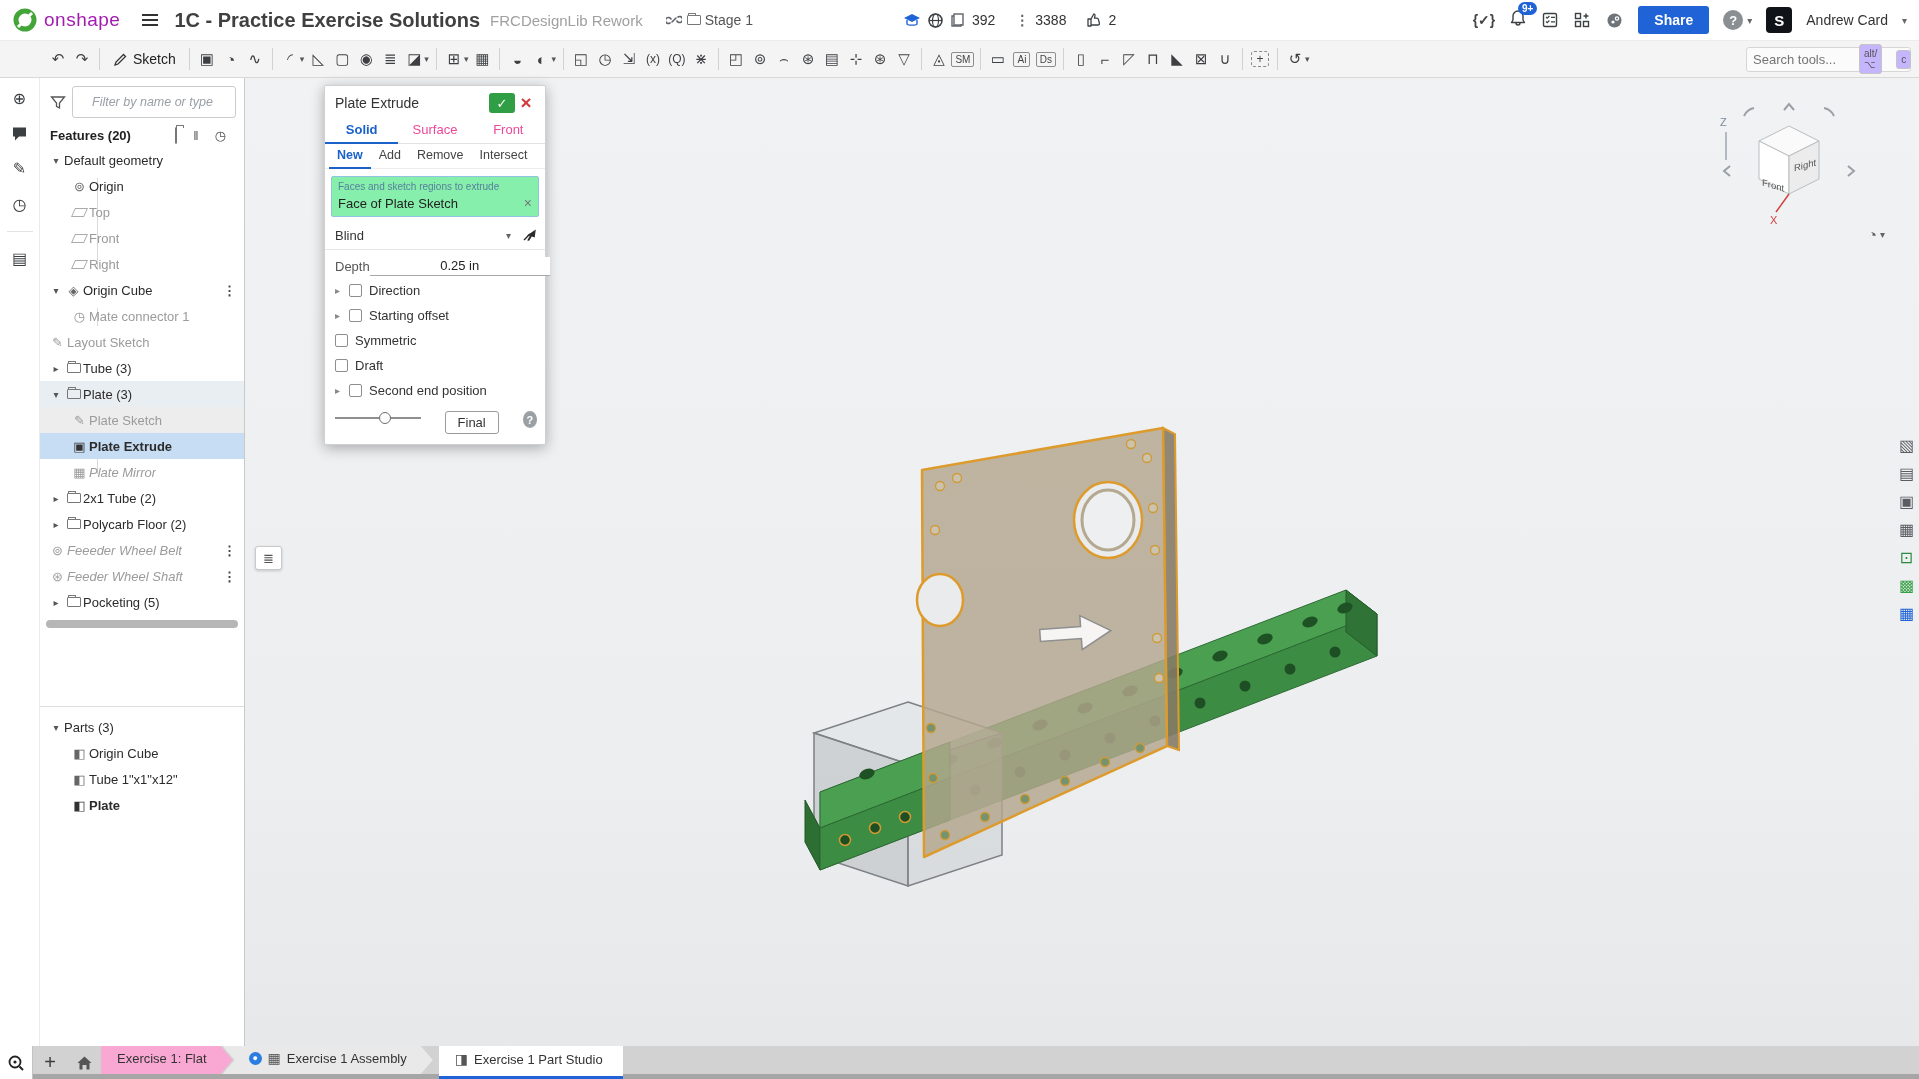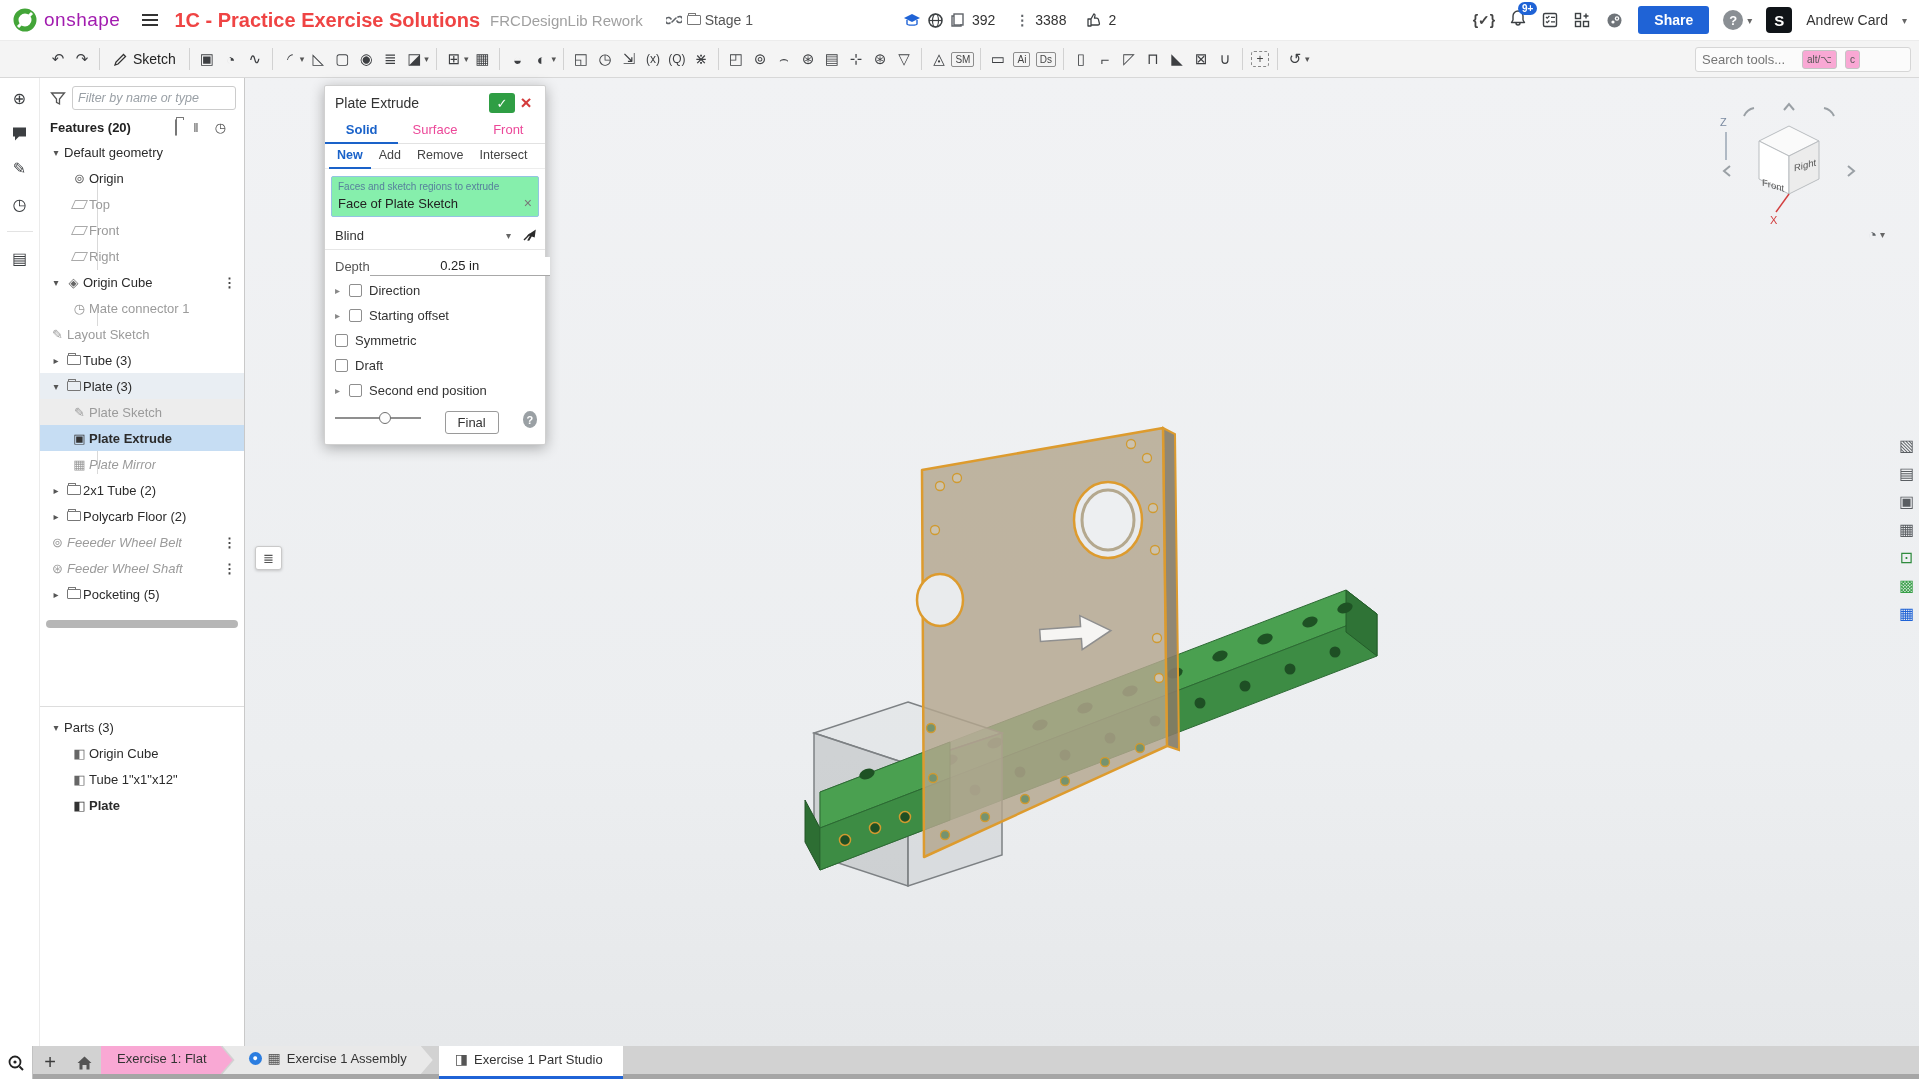--- a/index.html
+++ b/index.html
@@ -4,21 +4,21 @@
 <style>
   * { margin:0; padding:0; box-sizing:border-box; }
   html,body { width:1919px; height:1079px; overflow:hidden; font-family:"Liberation Sans",sans-serif; background:#fff; color:#333; }
   .icon { display:inline-flex; align-items:center; justify-content:center; }
 
   
   .topbar { height:41px; display:flex; align-items:center; padding:0 12px; background:#fff; border-bottom:1px solid #ececec; position:relative; z-index:30; }
   .logo-badge { width:26px; height:26px; margin-right:6px; }
   .brand { font-size:19px; color:#a21caf; letter-spacing:.5px; margin-right:22px; }
   .burger { width:16px; height:12px; background:repeating-linear-gradient(#333 0 2px, transparent 2px 5px); margin-right:16px; cursor:pointer; }
-  .doc-title { font-size:20px; font-weight:bold; color:#ef4444; margin-right:10px; white-space:nowrap; }
+  .doc-title { font-size:20px; font-weight:bold; color:#404040; margin-right:10px; white-space:nowrap; }
   .doc-subtitle { font-size:15px; color:#a0a0a0; margin-right:18px; white-space:nowrap; }
   .tb-ic { color:#5f6368; font-size:14px; margin:0 5px; }
   .loc-label { font-size:14px; color:#555; margin-left:4px; }
   .stats { display:flex; align-items:center; margin-left:150px; gap:6px; }
   .stat-num { font-size:14px; color:#333; margin-right:14px; }
   .right-cluster { margin-left:auto; display:flex; align-items:center; gap:14px; }
   .braces { font-size:14px; color:#444; font-weight:bold; }
   .bell-wrap { position:relative; }
   .badge { position:absolute; top:-7px; right:-10px; background:#1f63d6; color:#fff; font-size:10px; font-weight:bold; border-radius:8px; padding:1px 4px; }
   .share-btn { background:#1f63d6; color:#fff; font-size:14px; font-weight:bold; border:none; border-radius:3px; padding:6px 16px; cursor:pointer; }
@@ -28,33 +28,33 @@
   .username { font-size:14px; color:#333; }
 
   
   .toolbar { height:37px; background:#f4f4f4; border-bottom:1px solid #d8d8d8; display:flex; align-items:center; padding-left:46px; padding-right:8px; position:relative; z-index:25; }
   .tbtn { min-width:24px; height:26px; display:inline-flex; align-items:center; justify-content:center; color:#3d3f42; font-size:15px; cursor:pointer; border-radius:2px; }
   .tsep { width:1px; height:22px; background:#d2d2d2; margin:0 5px; }
   .sketch-btn { display:inline-flex; align-items:center; gap:5px; font-size:14px; color:#222; padding:3px 8px; cursor:pointer; }
   .tcaret { font-size:9px; color:#555; margin-left:-2px; margin-right:2px; cursor:pointer; }
   .txt-badge { font-size:10px; color:#444; border:1px solid #8d8d8d; border-radius:2px; padding:1px 3px; }
   .center-mark { font-size:12px; color:#444; border:1px dashed #888; border-radius:3px; width:18px; height:16px; display:inline-flex; align-items:center; justify-content:center; }
-  .search-tools { margin-left:auto; display:flex; align-items:center; gap:8px; background:#fbfbfb; border:1px solid #d6d6d6; border-radius:3px; height:25px; padding:0 6px; width:216px; }
+  .search-tools { margin-left:auto; display:flex; align-items:center; gap:14px; background:#fbfbfb; border:1px solid #d6d6d6; border-radius:3px; height:25px; padding:0 6px; width:165px; }
   .search-tools input { border:none; outline:none; background:transparent; font-size:13px; color:#555; width:92px; font-family:"Liberation Sans",sans-serif; }
-  .kbd { font-size:10px; color:#555; background:#f9a8d4; border:1px solid #c5c5c5; border-radius:3px; padding:3px 4px; }
+  .kbd { font-size:10px; color:#555; background:#c4b5fd; border:1px solid #c5c5c5; border-radius:3px; padding:3px 4px; }
 
   
   .leftrail { position:absolute; left:0; top:41px; bottom:33px; width:40px; background:#fff; border-right:1px solid #ebebeb; display:flex; flex-direction:column; align-items:center; padding-top:12px; gap:17px; z-index:20; }
   .rail-ic { color:#3c3f42; font-size:16px; cursor:pointer; }
   .rail-div { width:26px; height:1px; background:#e3e3e3; }
 
   
   .fpanel { position:absolute; left:40px; top:78px; bottom:33px; width:205px; background:#fff; border-right:1px solid #c9c9c9; font-size:13px; z-index:20; }
   .filter-row { display:flex; align-items:center; gap:6px; padding:8px 8px 4px 10px; }
-  .filter-row input { flex:1; border:1px solid #ccc; border-radius:3px; height:24px; padding:0 5px; font-size:12.5px; font-family:"Liberation Sans",sans-serif; color:#444; width:100%; }
+  .filter-row input { flex:1; border:1px solid #ccc; border-radius:3px; height:32px; padding:0 19px; font-size:12.5px; font-family:"Liberation Sans",sans-serif; color:#444; width:100%; }
   .filter-row input::placeholder { font-style:italic; color:#9aa0a6; }
   .feat-head { display:flex; align-items:center; padding:6px 18px 4px 10px; color:#222; font-weight:bold; font-size:13px; }
   .feat-head .hic { margin-left:auto; } .feat-head .hic2 { margin-left:16px; }
   .hicon { color:#555; font-size:13px; cursor:pointer; font-weight:normal; }
   .trow { height:26px; display:flex; align-items:center; padding-left:8px; position:relative; cursor:pointer; white-space:nowrap; }
   .trow .car { width:16px; font-size:10px; color:#555; text-align:center; flex:none; }
   .trow .fic { width:19px; flex:none; display:inline-flex; align-items:center; justify-content:center; color:#666; font-size:13px; }
   .trow .lbl { color:#2b2b2b; overflow:hidden; text-overflow:ellipsis; }
   .trow.child { padding-left:30px; }
   .trow.gray .lbl, .trow.gray .fic { color:#9b9b9b; }

